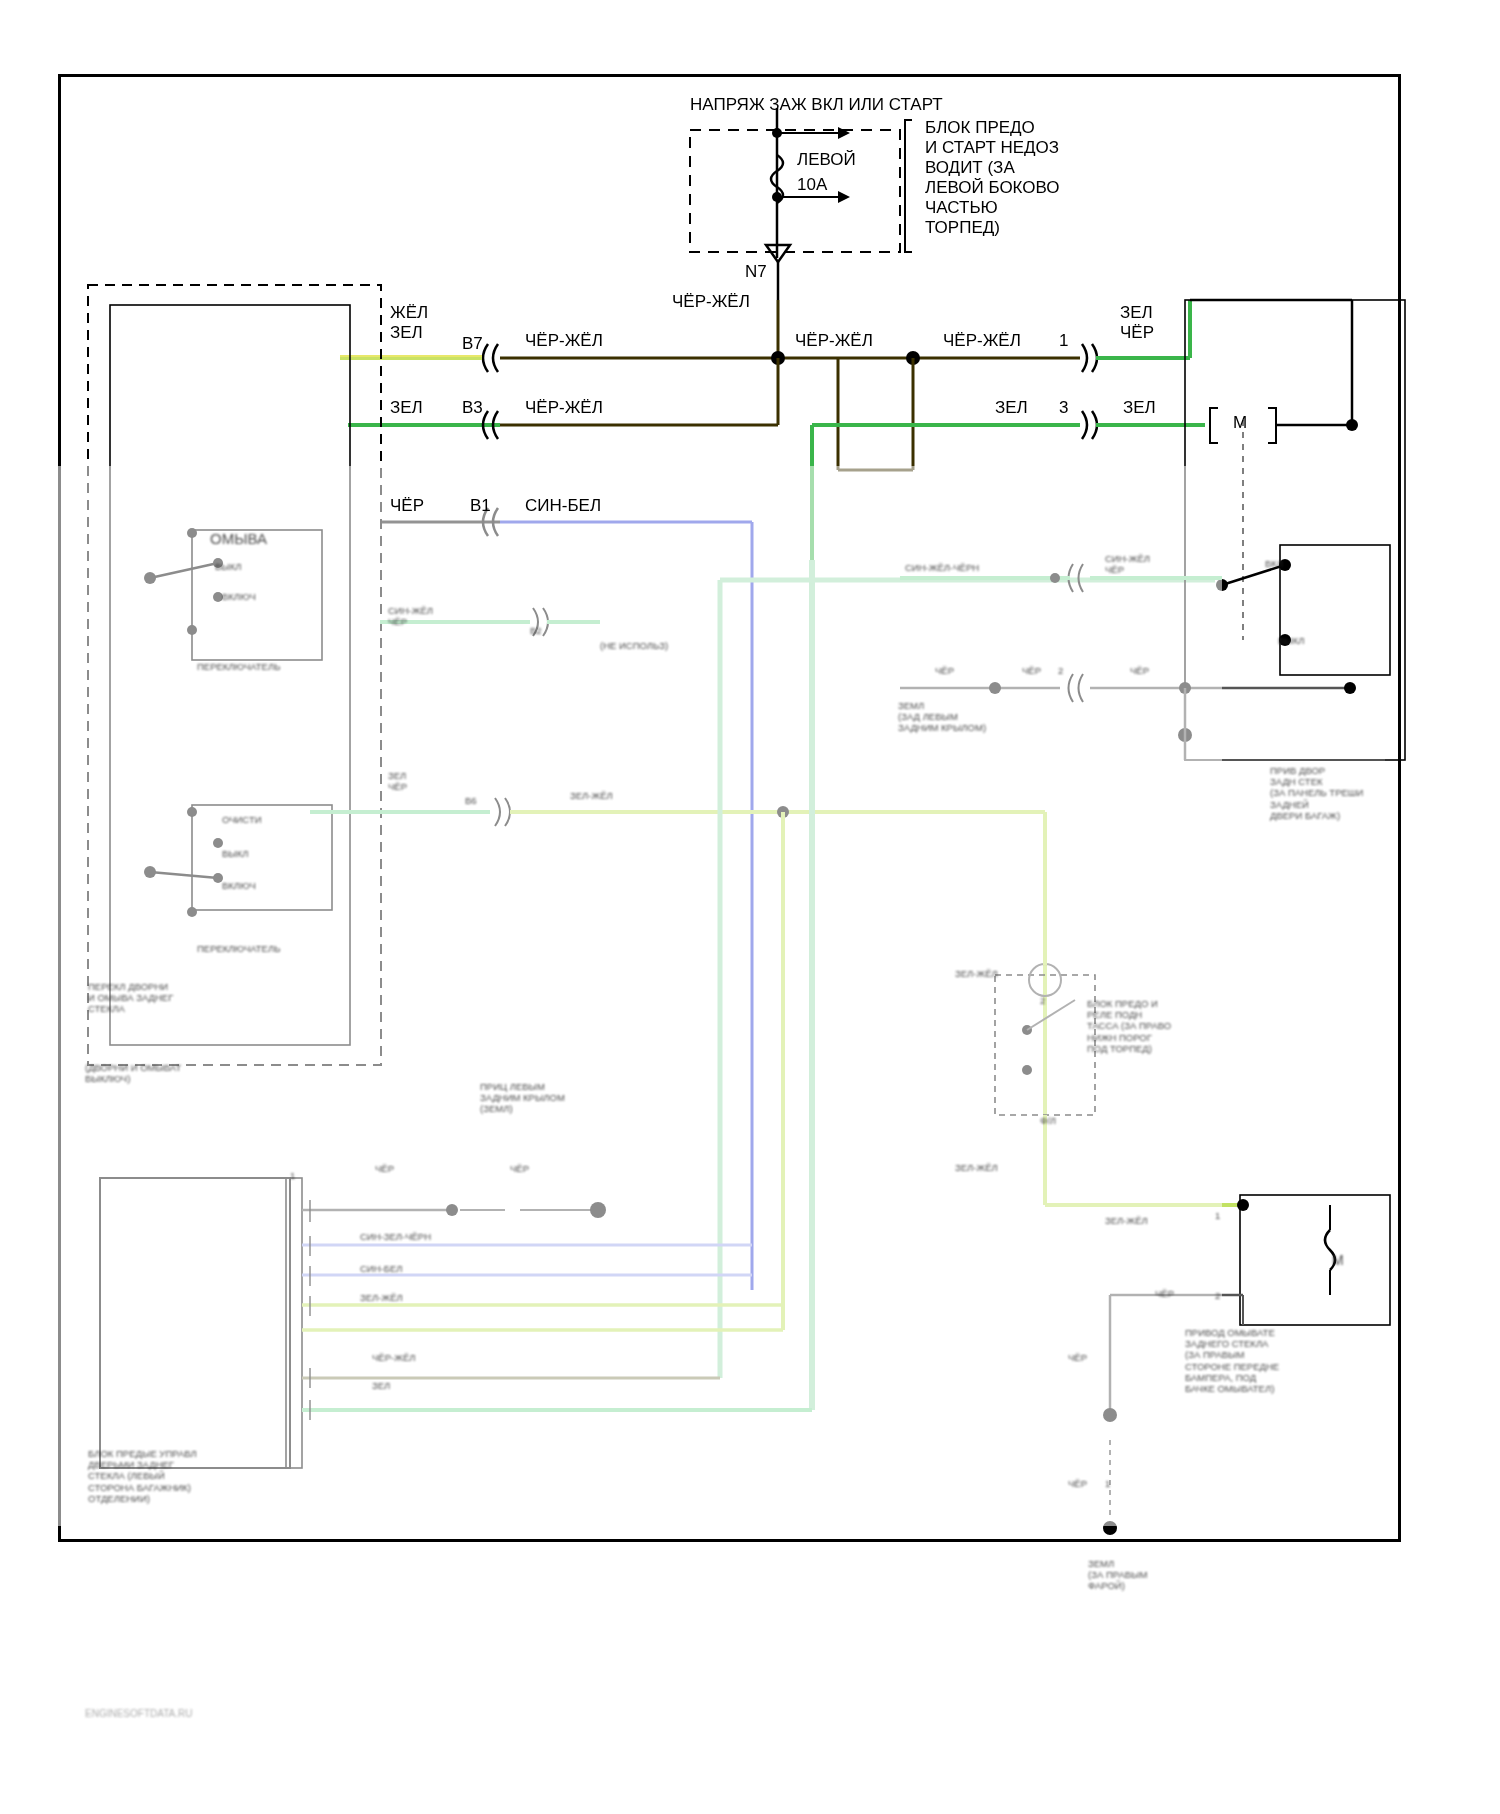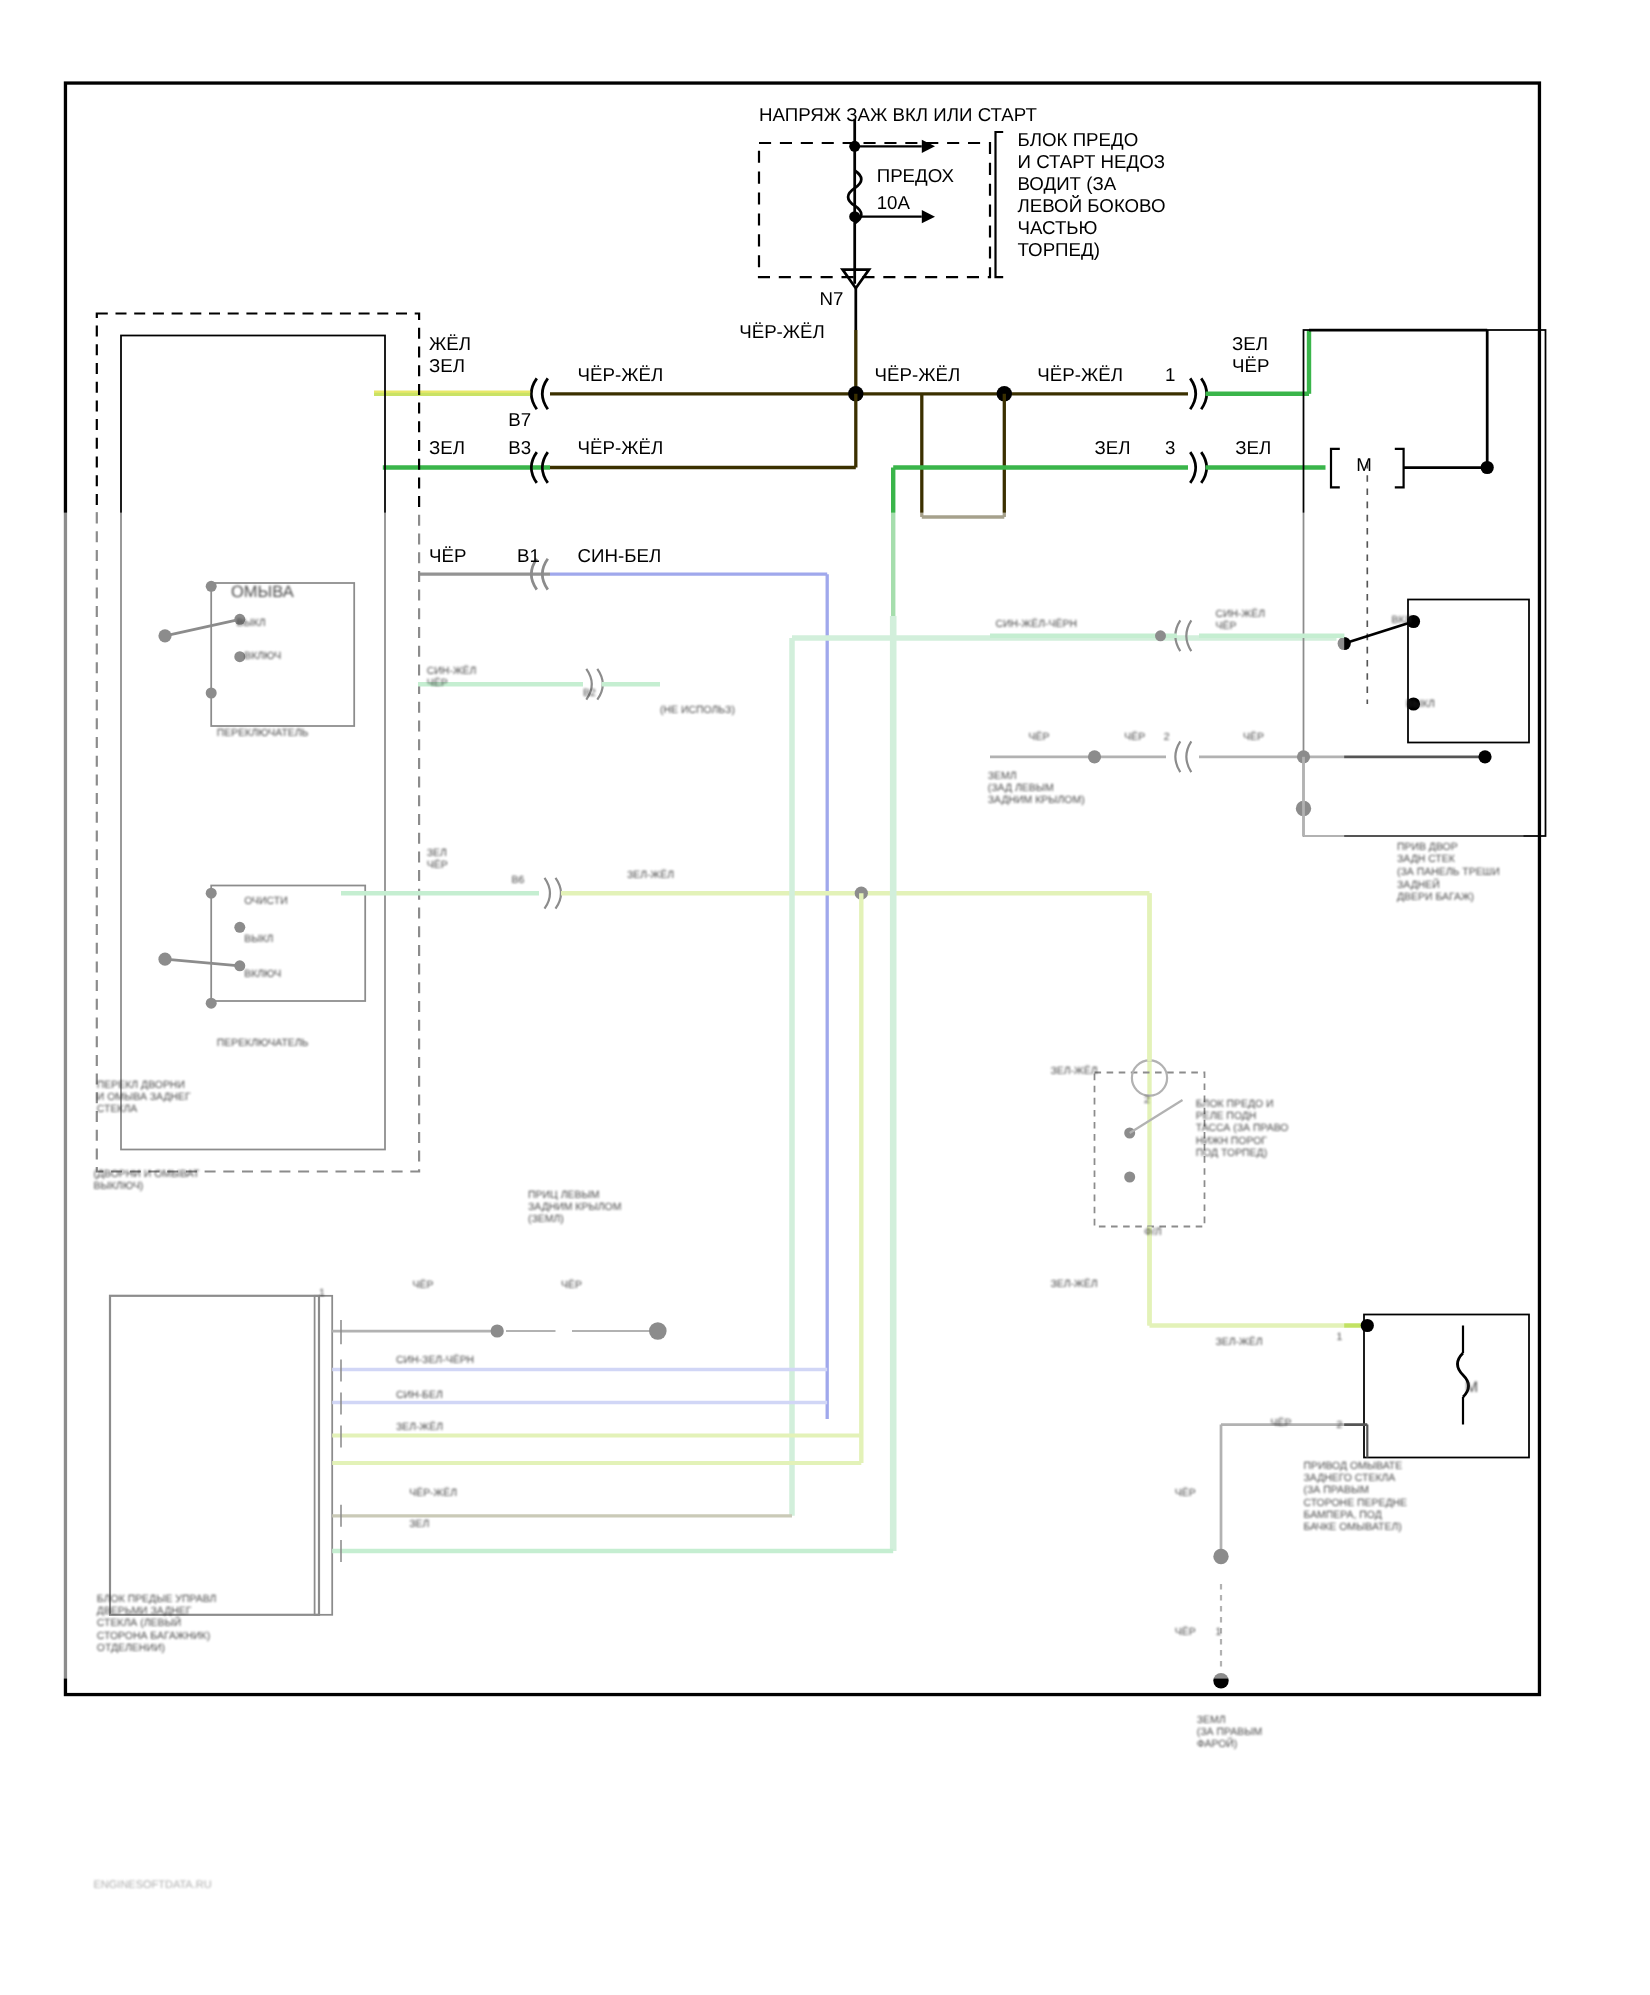--- a/index.html
+++ b/index.html
@@ -183,34 +183,34 @@
   <line x1="310" y1="1236" x2="310" y2="1256" stroke="#000" stroke-width="1.4"></line>
   <line x1="310" y1="1266" x2="310" y2="1286" stroke="#000" stroke-width="1.4"></line>
   <line x1="310" y1="1296" x2="310" y2="1316" stroke="#000" stroke-width="1.4"></line>
   <line x1="310" y1="1368" x2="310" y2="1388" stroke="#000" stroke-width="1.4"></line>
   <line x1="310" y1="1400" x2="310" y2="1420" stroke="#000" stroke-width="1.4"></line>
 </svg>
 
 <div id="veil"></div>
 
 <div class="lbl sharp" style="left:645px;top:95px;margin-left:45px;">НАПРЯЖ ЗАЖ ВКЛ ИЛИ СТАРТ</div>
-<div class="lbl sharp" style="left:797px;top:150px;">ПРЕДОХ</div>
+<div class="lbl sharp" style="left:797px;top:150px;">ЛЕВОЙ</div>
 <div class="lbl sharp" style="left:797px;top:175px;">10А</div>
 <div class="lbl sharp" style="left:925px;top:118px;">БЛОК ПРЕДО
 И СТАРТ НЕДОЗ
 ВОДИТ (ЗА
 ЛЕВОЙ БОКОВО
 ЧАСТЬЮ
 ТОРПЕД)</div>
 <div class="lbl sharp" style="left:745px;top:262px;">N7</div>
 
 <div class="lbl sharp" style="left:672px;top:292px;">ЧЁР-ЖЁЛ</div>
 <div class="lbl sharp" style="left:390px;top:303px;">ЖЁЛ
 ЗЕЛ</div>
-<div class="lbl sharp" style="left:462px;top:334px;margin-top:38px;">B7</div>
+<div class="lbl sharp" style="left:462px;top:334px;">B7</div>
 <div class="lbl sharp" style="left:525px;top:331px;">ЧЁР-ЖЁЛ</div>
 <div class="lbl sharp" style="left:795px;top:331px;">ЧЁР-ЖЁЛ</div>
 <div class="lbl sharp" style="left:943px;top:331px;">ЧЁР-ЖЁЛ</div>
 <div class="lbl sharp" style="left:1059px;top:331px;">1</div>
 <div class="lbl sharp" style="left:1120px;top:303px;">ЗЕЛ
 ЧЁР</div>
 
 <div class="lbl sharp" style="left:390px;top:398px;">ЗЕЛ</div>
 <div class="lbl sharp" style="left:462px;top:398px;">B3</div>
 <div class="lbl sharp" style="left:525px;top:398px;">ЧЁР-ЖЁЛ</div>

